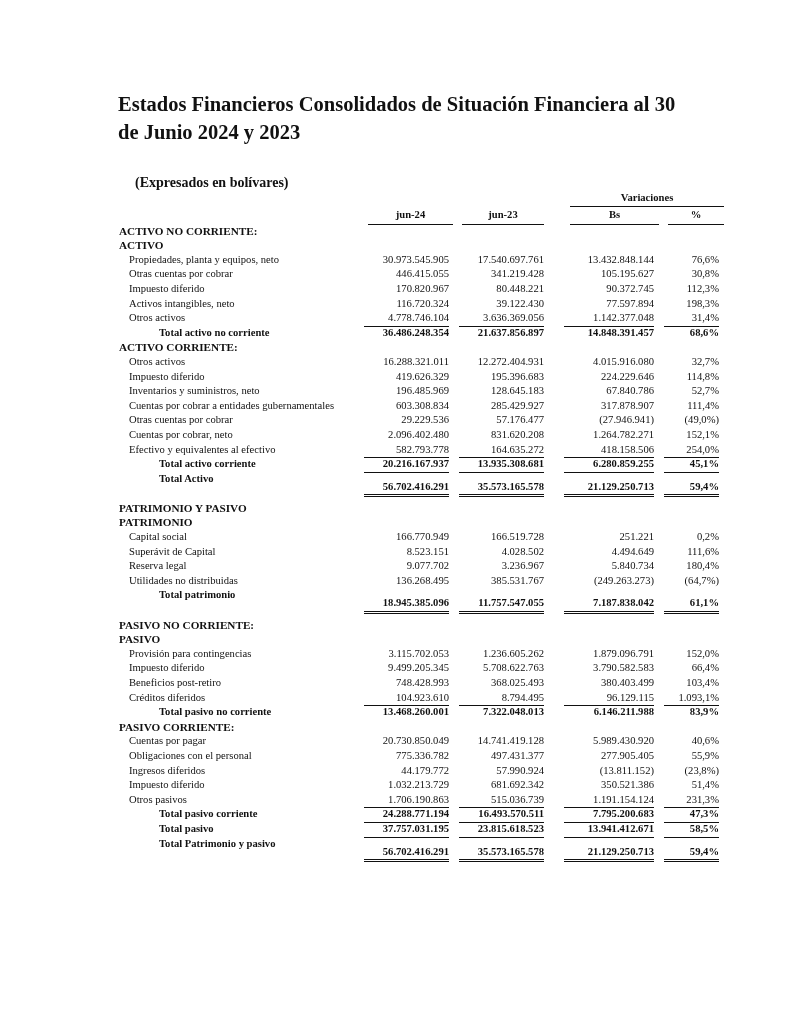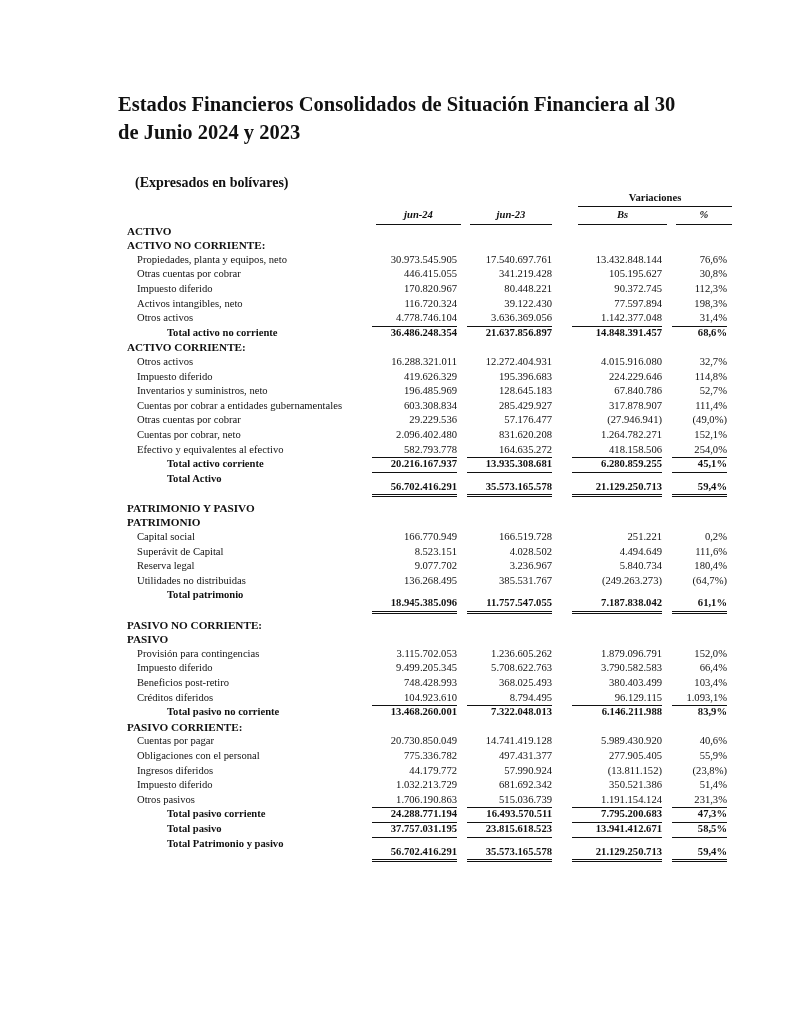--- a/index.html
+++ b/index.html
@@ -1,21 +1,21 @@
 <!DOCTYPE html>
 <html><head>
   <meta charset="utf-8">
   <style>
     html, body { margin: 0; padding: 0; background: #ffffff; }
     body { width: 791px; height: 1024px; position: relative; overflow: hidden;
            font-family: "Liberation Serif", "DejaVu Serif", serif; color: #111; }
     .title { position: absolute; left: 118px; top: 90px; width: 580px;
              font-size: 20.5px; font-weight: bold; line-height: 28px; }
     .subtitle { position: absolute; left: 119px; top: 175px; font-size: 14px; font-weight: bold; margin-left: 16px; }
-    .sheet { position: absolute; left: 127px; top: 191px; width: 605px; }
+    .sheet { position: absolute; left: 119px; top: 191px; width: 605px; }
     .row { position: relative; height: 14.6px; font-size: 10.6px; line-height: 14.6px; white-space: nowrap; }
     .lbl { position: absolute; left: 0; }
     .lbl.indent { left: 10px; }
     .lbl.total { left: 40px; font-weight: bold; }
     .lbl.head { font-weight: bold; font-size: 11.2px; }
     .c { position: absolute; text-align: right; }
     .c1 { left: 245px; width: 85px; }
     .c2 { left: 340px; width: 85px; }
     .c3 { left: 445px; width: 90px; }
     .c4 { left: 545px; width: 55px; }
@@ -33,32 +33,32 @@
 </head>
 <body>
 
 <div class="title">Estados Financieros Consolidados de Situación Financiera al 30 de Junio 2024 y 2023</div>
 <div class="subtitle">(Expresados en bolívares)</div>
 
 <div class="sheet">
   <div class="row">
     <span class="var">Variaciones</span>
   </div>
-  <div class="row hdr" style="height:18px;line-height:18px;font-style:italic;">
+  <div class="row hdr" style="height:18px;line-height:18px;">
     <span class="c c1">jun-24</span>
     <span class="c c2">jun-23</span>
     <span class="c c3">Bs</span>
     <span class="c c4">%</span>
   </div>
 
   <div class="row">
+      <span class="lbl head">ACTIVO NO CORRIENTE:</span>
+    </div>
+  <div class="row">
       <span class="lbl head">ACTIVO</span>
-    </div>
-  <div class="row">
-      <span class="lbl head">ACTIVO NO CORRIENTE:</span>
     </div>
   <div id="anc">
       <div class="row ">
         <span class="lbl indent">Propiedades, planta y equipos, neto</span>
         <span class="c c1">30.973.545.905</span>
         <span class="c c2">17.540.697.761</span>
         <span class="c c3">13.432.848.144</span>
         <span class="c c4">76,6%</span>
       </div>
       <div class="row ">

